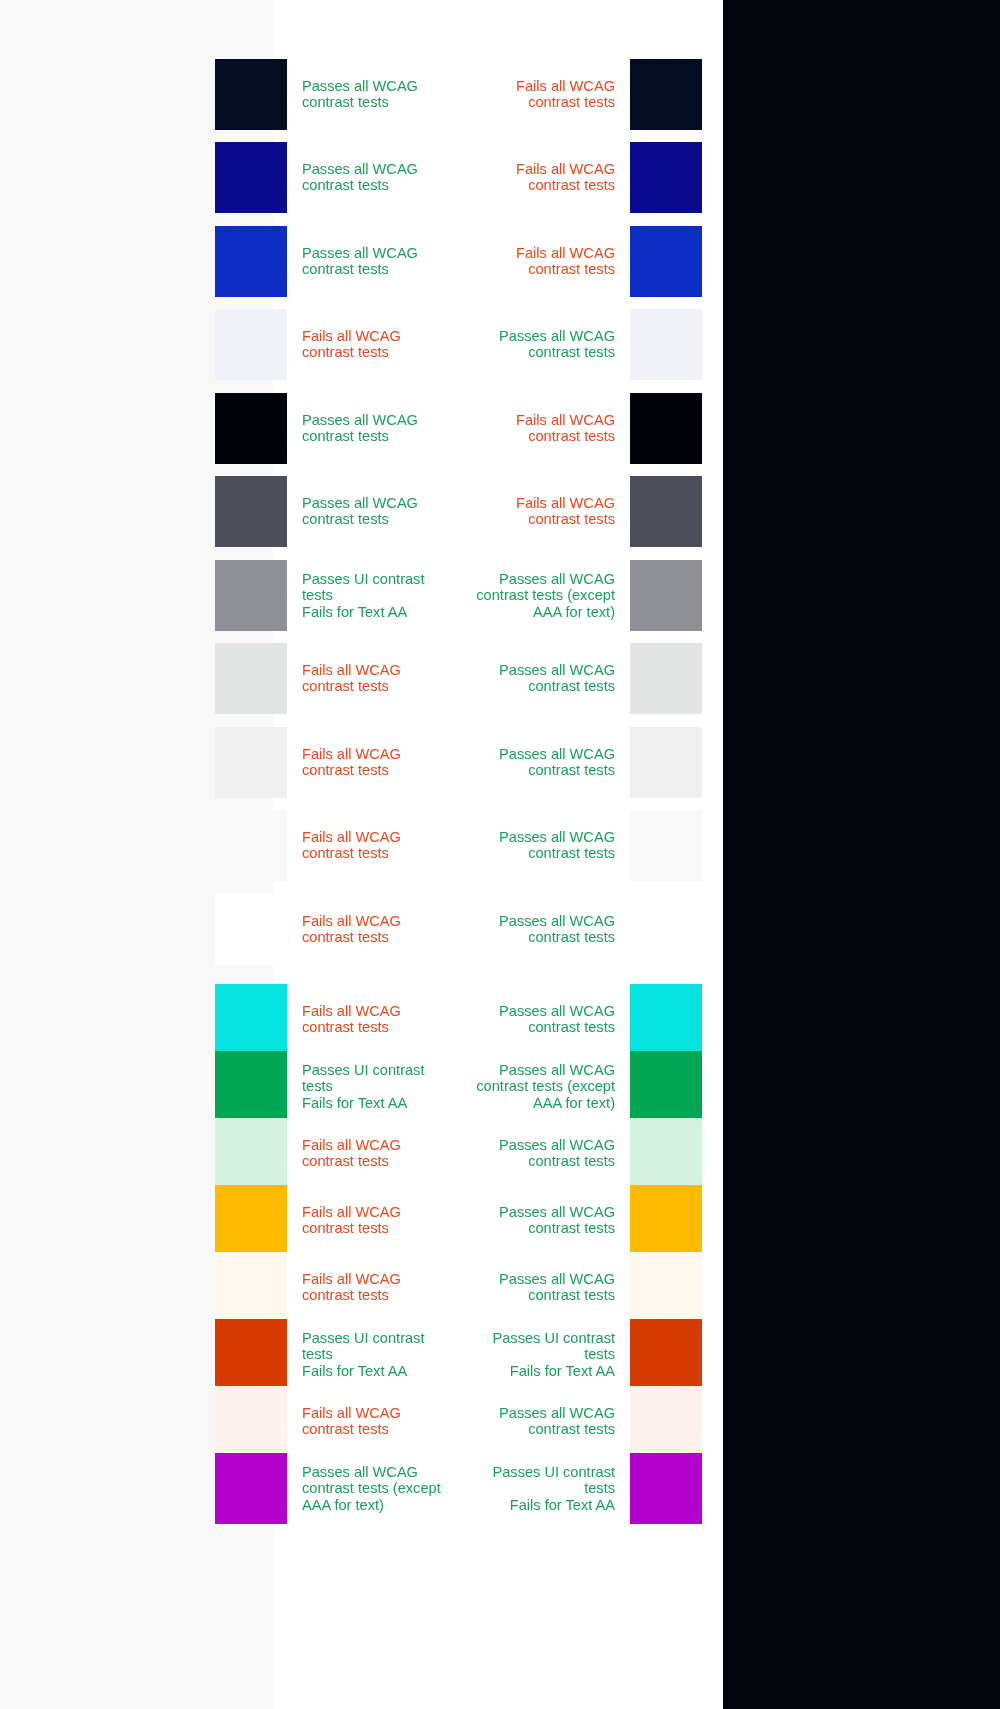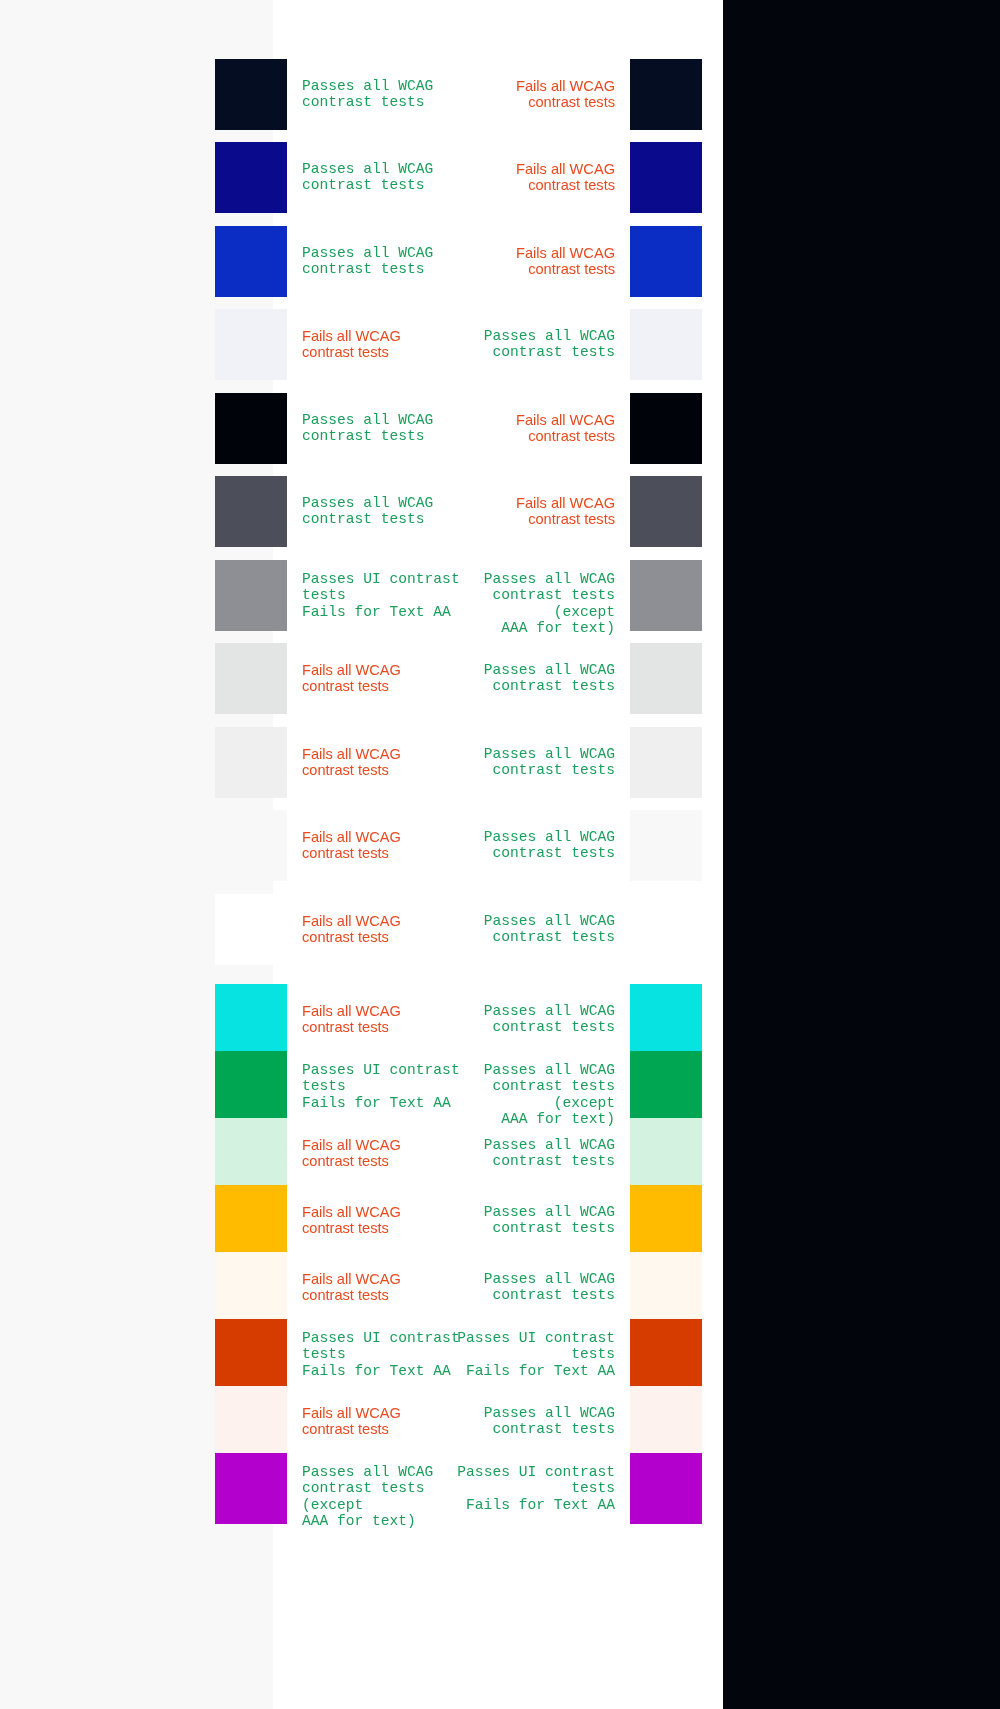--- a/index.html
+++ b/index.html
@@ -31,21 +31,21 @@
 
   .label {
     position:absolute; top:-5px;
     font-size:14.6px;
     line-height:16.4px;
     white-space:pre-line;
   }
   .label-left  { left:302px; width:190px; text-align:left; }
   .label-right { left:452px; width:163px; text-align:right; }
 
-  .pass { color:#1a9e5c;font-family:Liberation Mono, monospace; }
+  .pass { color:#1a9e5c; }
   .fail { color:#e8491e; }
 </style>
 </head>
 <body>
 
 <div id="page">
 
   <div class="band" id="band-left"></div>
   <div class="band" id="band-center"></div>
   <div class="band" id="band-right"></div>

